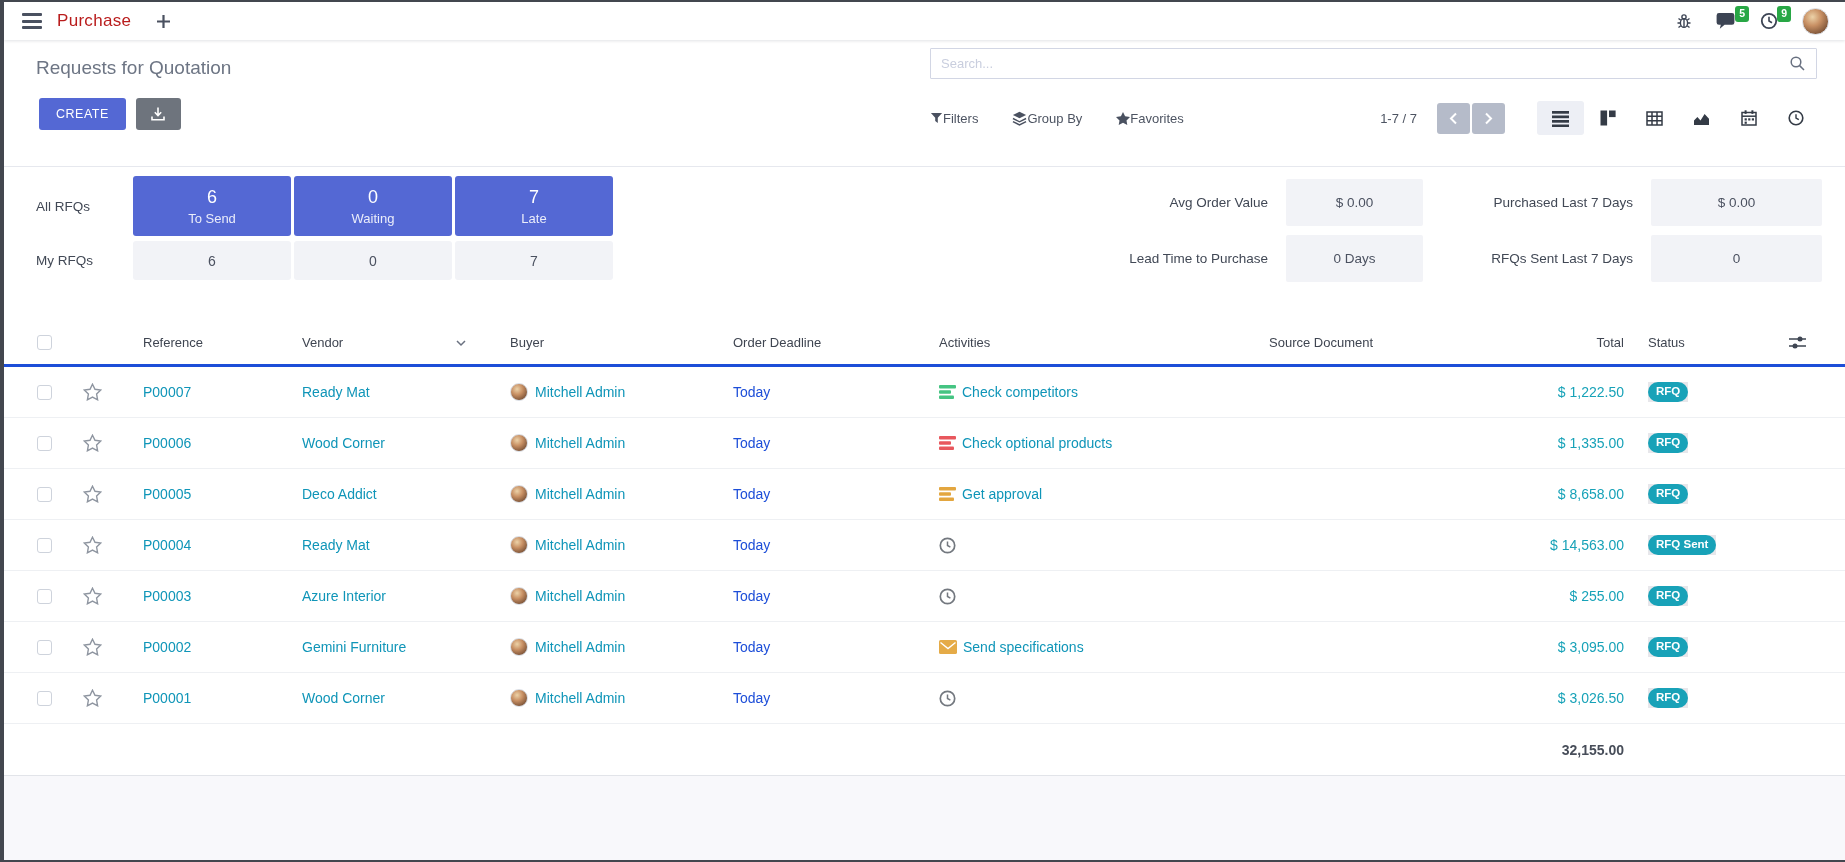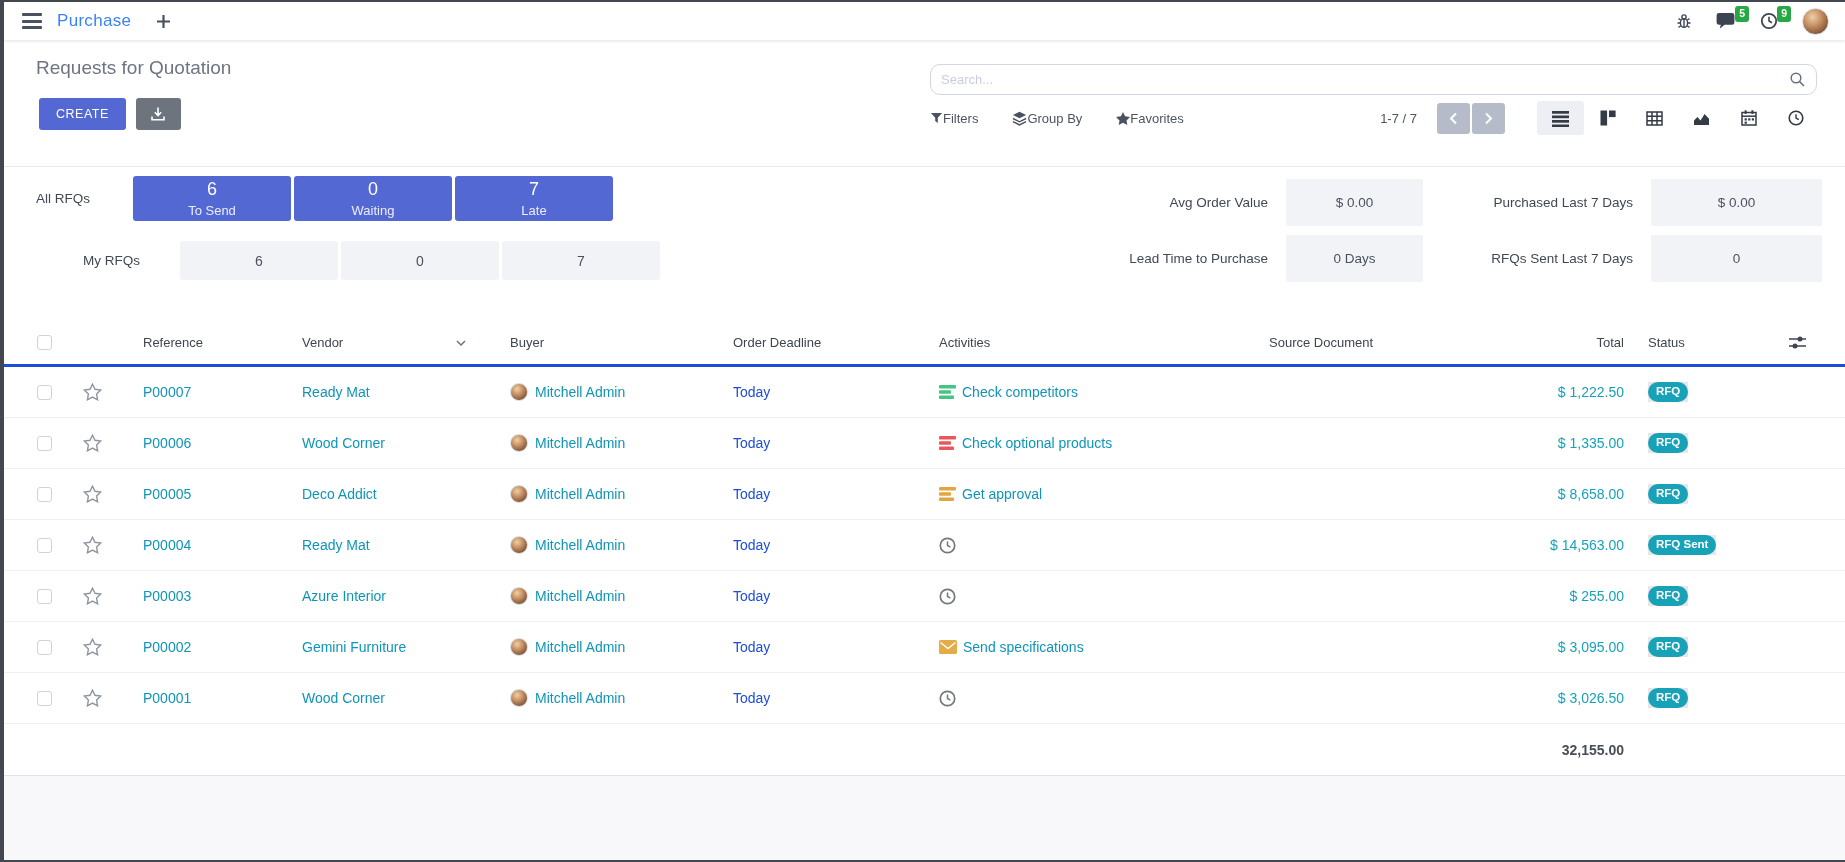--- a/index.html
+++ b/index.html
@@ -7,63 +7,63 @@
   .screen {
     width:1845px; height:862px; position:relative; background:#fff; overflow:hidden;
     border-left:4px solid #43474f; border-top:2px solid #43474f; border-bottom:2px solid #43474f;
   }
 
   
   .navbar { height:38px; background:#fff; display:flex; align-items:center;
     box-shadow:0 1px 3px rgba(44,52,68,.14); position:relative; z-index:10; }
   .hamburger { margin-left:18px; width:20px; display:flex; flex-direction:column; gap:3.5px; cursor:pointer; }
   .hamburger i { display:block; height:3px; background:#4a5160; border-radius:1px; }
-  .app-name { margin-left:15px; font-size:17px; color:#3b82f6; font-weight:500; letter-spacing:.3px; }
+  .app-name { margin-left:15px; font-size:17px; color:#b91c1c; font-weight:500; letter-spacing:.3px; }
   .nav-plus { margin-left:26px; cursor:pointer; display:flex; }
   .nav-right { margin-left:auto; display:flex; align-items:center; gap:24px; margin-right:16px; }
   .systray-item { position:relative; display:flex; cursor:pointer; }
   .sys-badge { position:absolute; top:-6px; right:-13px; background:#28a745; color:#fff;
     font-size:10.5px; font-weight:bold; padding:1px 4px; border-radius:3px; line-height:1.3; }
   .avatar { border-radius:50%;
     background:radial-gradient(circle at 38% 32%, #ecd2a8 0%, #c89064 38%, #7d5438 78%, #553722 100%);
     border:1px solid #d9ddE4; }
   .avatar.nav { width:27px; height:27px; }
   .avatar.sm { width:18px; height:18px; flex:0 0 18px; }
 
   
   .control { height:127px; background:#fff; position:relative; border-bottom:1px solid #e6e8ee; }
   .cp-title { position:absolute; left:32px; top:17px; font-size:19px; color:#6d7584; }
   .cp-buttons { position:absolute; left:35px; top:58px; display:flex; gap:10px; }
   .btn-create { background:#5468d4; color:#fff; border:none; border-radius:3px;
     font-size:12.5px; letter-spacing:.5px; padding:9px 17px; font-family:inherit; cursor:pointer; }
   .btn-export { background:#6e747d; border:none; border-radius:3px; width:45px; display:flex;
     align-items:center; justify-content:center; cursor:pointer; }
-  .search-box { position:absolute; left:926px; top:24px; width:887px; height:31px;
-    border:1px solid #d2d6e4; border-radius:10px; display:flex; align-items:center; background:#fff; }
+  .search-box { position:absolute; left:926px; top:8px; width:887px; height:31px;
+    border:1px solid #d2d6e4; border-radius:1px; display:flex; align-items:center; background:#fff; }
   .search-box input { flex:1; border:none; outline:none; font-size:13px; color:#4c5260;
     padding:0 10px; font-family:inherit; background:transparent; }
   .search-box input::placeholder { color:#c9cede; }
   .search-box .mag { margin-right:10px; display:flex; cursor:pointer; }
   .cp-row2 { position:absolute; left:926px; top:61px; right:26px; height:34px; display:flex; align-items:center; }
   .cp-filter-btn { display:flex; align-items:center; font-size:13px; color:#4d5462;
     margin-right:34px; cursor:pointer; white-space:nowrap; }
   .pager { margin-left:auto; display:flex; align-items:center; }
   .pager-text { font-size:13px; color:#4d5462; margin-right:18px; }
   .pg-btn { width:33px; height:31px; background:#b5bbc9; border:none; border-radius:3px;
     display:flex; align-items:center; justify-content:center; cursor:pointer; margin-left:2px; }
   .view-switcher { display:flex; align-items:center; margin-left:32px; }
   .vs-item { width:47px; height:34px; display:flex; align-items:center; justify-content:center;
     cursor:pointer; border-radius:3px; }
   .vs-item.active { background:#edeff5; }
 
   
   .dashboard { height:153px; background:#fff; position:relative; }
   .dash-row { position:absolute; left:32px; display:flex; }
-  .dash-row.r1 { top:9px; height:45px; }
-  .dash-row.r2 { top:74px; height:39px;margin-left:47px; }
+  .dash-row.r1 { top:9px; height:60px; }
+  .dash-row.r2 { top:74px; height:39px; }
   .dash-label { width:97px; display:flex; align-items:center; font-size:13.5px; color:#414855; }
   .dash-cards { display:flex; gap:3px; }
   .stat-card { width:158px; border-radius:3px; display:flex; flex-direction:column;
     align-items:center; justify-content:center; cursor:pointer; }
   .stat-card.blue { background:#5468d4; color:#fff; gap:3px; }
   .stat-card.blue .cnt { font-size:18px; font-weight:500; }
   .stat-card.blue .lbl { font-size:13px; color:rgba(255,255,255,.88); }
   .stat-card.gray { background:#f2f3f7; color:#4b5160; font-size:14px; }
   .kpis { position:absolute; left:1040px; top:12px; display:grid;
     grid-template-columns:224px 137px 192px 171px; column-gap:18px; row-gap:9px; }

